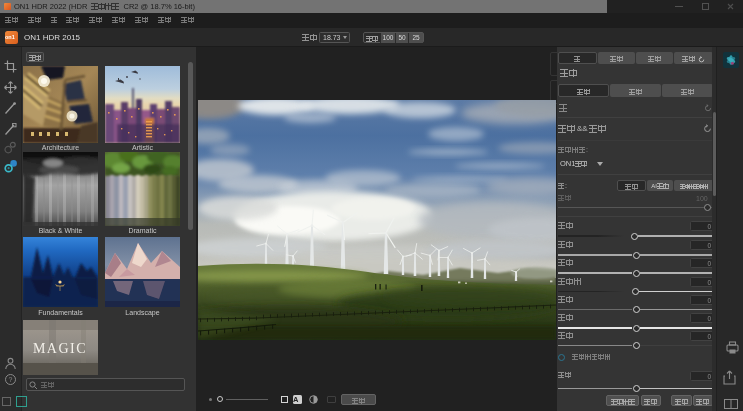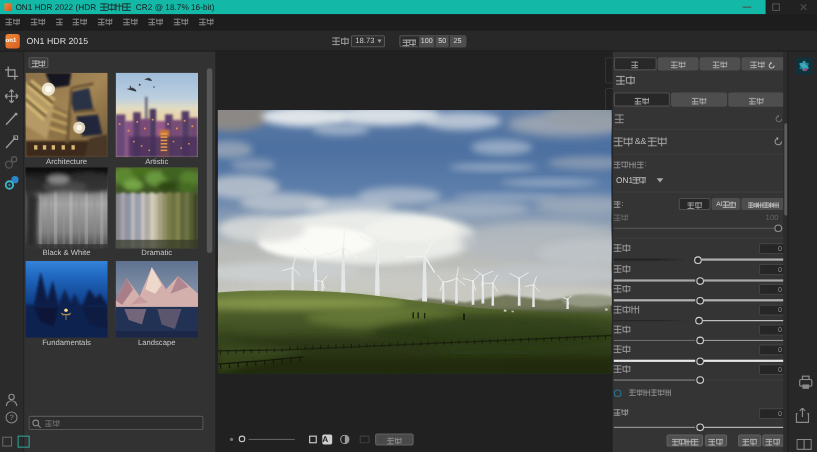--- a/index.html
+++ b/index.html
@@ -2,21 +2,21 @@
 <html><head><meta charset="utf-8">
 <style>
 *{margin:0;padding:0;box-sizing:border-box}
 html,body{width:743px;height:411px;overflow:hidden;background:#212121;font-family:"Liberation Sans",sans-serif}
 #page{position:relative;width:743px;height:411px}
 .z{display:inline-block;vertical-align:middle;background-repeat:no-repeat;opacity:.72;flex:none}
 .g{display:flex;align-items:center}
 .z0{background-image:linear-gradient(currentColor,currentColor),linear-gradient(currentColor,currentColor),linear-gradient(currentColor,currentColor),linear-gradient(currentColor,currentColor);background-size:100% 1px,100% 1px,100% 1px,1px 100%;background-position:0 0,0 50%,0 100%,50% 0}
 .z1{background-image:linear-gradient(currentColor,currentColor),linear-gradient(currentColor,currentColor),linear-gradient(currentColor,currentColor),linear-gradient(currentColor,currentColor),linear-gradient(currentColor,currentColor);background-size:100% 1px,100% 1px,1px 60%,1px 60%,1px 100%;background-position:0 15%,0 85%,0 20%,100% 20%,50% 0}
 .z2{background-image:linear-gradient(currentColor,currentColor),linear-gradient(currentColor,currentColor),linear-gradient(currentColor,currentColor),linear-gradient(currentColor,currentColor);background-size:1px 100%,1px 100%,1px 100%,100% 1px;background-position:0 0,50% 0,100% 0,0 40%}
-#titlebar{position:absolute;left:0;top:0;width:696px;height:13px;background:#14b8a6;color:#222}
+#titlebar{position:absolute;left:0;top:0;width:607px;height:13px;background:#737373;color:#222}
 #menubar{position:absolute;left:0;top:13px;width:743px;height:15px;background:#1d1d1d}
 #appbar{position:absolute;left:0;top:28px;width:743px;height:19px;background:#282828;border-bottom:1px solid #1b1b1b}
 #toolcol{position:absolute;left:0;top:47px;width:22px;height:364px;background:#2b2b2b;border-right:1px solid #232323}
 .ticon{position:absolute;left:4px}
 #presets{position:absolute;left:22px;top:47px;width:174px;height:364px;background:#323232}
 .th{position:absolute;overflow:hidden}
 .tl{position:absolute;text-align:center;font-size:7px;color:#c8c8c8;font-family:"Liberation Sans",sans-serif}
 #canvas{position:absolute;left:196px;top:47px;width:365px;height:364px;background:#212121}
 #photo{position:absolute;left:2px;top:53px}
 #rightpanel{position:absolute;left:557px;top:47px;width:159px;height:364px;background:#343434}
@@ -375,20 +375,36 @@
 <polygon points="33,6 42,22 36,30 27,26" fill="#eed8cc"></polygon>
 <polygon points="57,14 66,24 50,30" fill="#b08690"></polygon>
 <polygon points="22,32 30,38 14,40" fill="#c89aa0"></polygon>
 <rect x="0" y="42" width="75" height="28" fill="#223054"></rect>
 <polygon points="8,44 28,44 24,58 12,54" fill="#d8a8a8" opacity=".45"></polygon>
 <polygon points="38,44 60,44 54,62 42,58" fill="#c89aa0" opacity=".35"></polygon>
 <rect x="0" y="64" width="75" height="6" fill="#1c2846"></rect>
 </g>
         </svg></div>
       <div class="tl" style="left:83px;top:262px;width:75px">Landscape</div>
+      <div class="th" style="left:1px;top:273px;width:75px;height:55px">
+<svg width="75" height="55" viewBox="0 0 75 55">
+<defs>
+            <linearGradient id="magg" x1="0" y1="0" x2="0" y2="1">
+<stop offset="0" stop-color="#a29a90"></stop>
+              <stop offset="0.55" stop-color="#8d8983"></stop>
+              <stop offset="1" stop-color="#5a564e"></stop>
+            </linearGradient>
+          </defs>
+<rect width="75" height="55" fill="url(#magg)"></rect>
+<rect x="0" y="0" width="75" height="10" fill="#868078"></rect>
+<rect x="26" y="0" width="7" height="55" fill="#7b766e" opacity=".45"></rect>
+<rect x="58" y="0" width="5" height="55" fill="#827d74" opacity=".4"></rect>
+<rect x="0" y="43" width="75" height="12" fill="#56524a"></rect>
+<text x="37" y="33" font-family="Liberation Serif" font-size="14" fill="#f2efe8" text-anchor="middle" letter-spacing="1.5">MAGIC</text>
+</svg></div>
   <div class="g" style="position:absolute;left:4px;top:331px;width:159px;height:13px;border:1px solid #555;background:#2d2d2d;border-radius:2px">
     <svg style="position:absolute;left:2px;top:2px" width="9" height="9" viewBox="0 0 9 9">
           <circle cx="3.5" cy="3.5" r="2.6" fill="none" stroke="#888" stroke-width="1"></circle>
           <line x1="5.5" y1="5.5" x2="8" y2="8" stroke="#888" stroke-width="1"></line>
         </svg>
     <span class="g" style="position:absolute;left:14px;top:3px">
           <i class="z z0" style="width:6px;height:6px;margin-right:1px;color:#777777;"></i>
           <i class="z z1" style="width:6px;height:6px;margin-right:1px;color:#777777;"></i>
         </span>
   </div>

